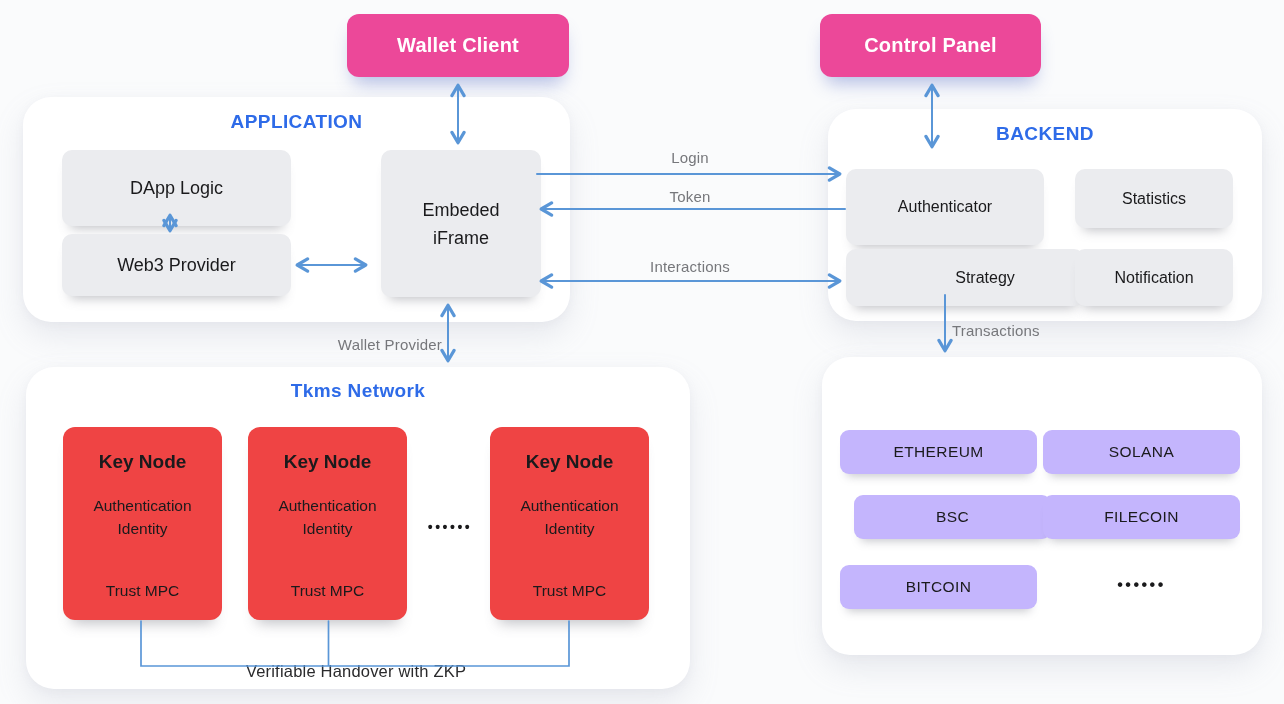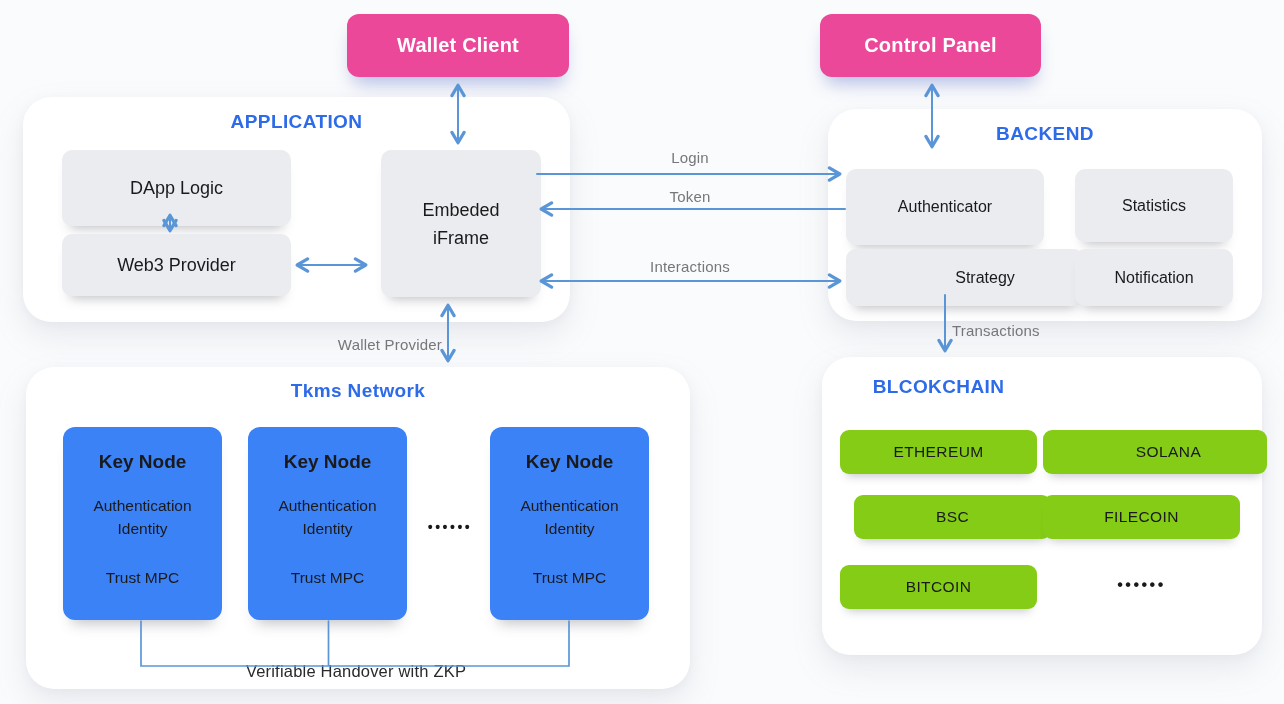--- a/index.html
+++ b/index.html
@@ -25,33 +25,33 @@
     color:#2e6be8;font-size:19px;font-weight:700;letter-spacing:.4px;
   }
   .gbox{
     position:absolute;background:#ebecef;border-radius:10px;
     display:flex;align-items:center;justify-content:center;text-align:center;
     color:#1a1a1c;font-size:18px;
     box-shadow:0 10px 12px -8px rgba(110,112,125,.45);
   }
   .gbox.small{font-size:16px;}
   .chain{
-    position:absolute;background:#84cc16;border-radius:9px;
+    position:absolute;background:#c4b5fd;border-radius:9px;
     display:flex;align-items:center;justify-content:center;
     color:#1a1a1c;font-size:15.5px;letter-spacing:.4px;
     box-shadow:0 9px 10px -7px rgba(110,112,125,.4);
   }
   .keynode{
-    position:absolute;width:159px;height:193px;background:#3b82f6;border-radius:12px;
+    position:absolute;width:159px;height:193px;background:#ef4444;border-radius:12px;
     box-shadow:0 12px 14px -9px rgba(110,112,125,.45);
     display:flex;flex-direction:column;align-items:center;color:#1a1a1c;
   }
   .keynode .kn-title{margin-top:24px;font-size:19px;font-weight:600;}
   .keynode .kn-auth{margin-top:21px;font-size:15.5px;line-height:23px;text-align:center;}
-  .keynode .kn-trust{margin-top:29px;font-size:15.5px;}
+  .keynode .kn-trust{margin-top:42px;font-size:15.5px;}
   .flow-label{
     position:absolute;color:#76777b;font-size:15px;letter-spacing:.2px;
   }
   .dots{
     position:absolute;color:#1a1a1c;font-weight:700;letter-spacing:2.5px;
     text-align:center;
   }
   .footer-label{
     position:absolute;color:#2a2a2c;font-size:16.5px;text-align:center;letter-spacing:.2px;
   }
@@ -72,21 +72,21 @@
     <div class="iframe-lines">
       <div>Embeded</div>
       <div>iFrame</div>
     </div>
   </div>
 </div>
 
 <div class="panel" style="left:828px;top:109px;width:434px;height:212px;">
   <div class="panel-title" style="top:14px;">BACKEND</div>
   <div class="gbox small" style="left:18px;top:60px;width:198px;height:76px;">Authenticator</div>
-  <div class="gbox small" style="left:247px;top:60px;width:158px;height:73px;">Statistics</div>
+  <div class="gbox small" style="left:247px;top:60px;width:158px;height:59px;">Statistics</div>
   <div class="gbox small" style="left:18px;top:140px;width:198px;height:57px;padding-left:40px;">Strategy</div>
   <div class="gbox small" style="left:247px;top:140px;width:158px;height:57px;">Notification</div>
 </div>
 
 <div class="panel" style="left:26px;top:367px;width:664px;height:322px;">
   <div class="panel-title" style="top:13px;">Tkms Network</div>
 
   <div class="keynode" style="left:37px;top:60px;">
     <div class="kn-title">Key Node</div>
     <div class="kn-auth">
@@ -111,23 +111,22 @@
     <div class="kn-title">Key Node</div>
     <div class="kn-auth">
       <div>Authentication</div>
       <div>Identity</div>
     </div>
     <div class="kn-trust">Trust MPC</div>
   </div>
 </div>
 
 <div class="panel" style="left:822px;top:357px;width:440px;height:298px;">
-  <div class="panel-title" style="left:18px;width:197px;top:19px;">BLCOKCHAIN</div>
   <div class="chain" style="left:18px;top:73px;width:197px;height:44px;">ETHEREUM</div>
-  <div class="chain" style="left:221px;top:73px;width:197px;height:44px;padding-left:27px;">SOLANA</div>
+  <div class="chain" style="left:221px;top:73px;width:197px;height:44px;">SOLANA</div>
   <div class="chain" style="left:32px;top:138px;width:197px;height:44px;">BSC</div>
   <div class="chain" style="left:221px;top:138px;width:197px;height:44px;">FILECOIN</div>
   <div class="chain" style="left:18px;top:208px;width:197px;height:44px;">BITCOIN</div>
   <div class="dots" style="left:221px;top:219px;width:197px;font-size:16px;">••••••</div>
 </div>
 
 <div class="flow-label" style="left:590px;top:149px;width:200px;text-align:center;">Login</div>
 <div class="flow-label" style="left:590px;top:188px;width:200px;text-align:center;">Token</div>
 <div class="flow-label" style="left:590px;top:258px;width:200px;text-align:center;">Interactions</div>
 <div class="flow-label" style="left:290px;top:336px;width:152px;text-align:right;">Wallet Provider</div>

